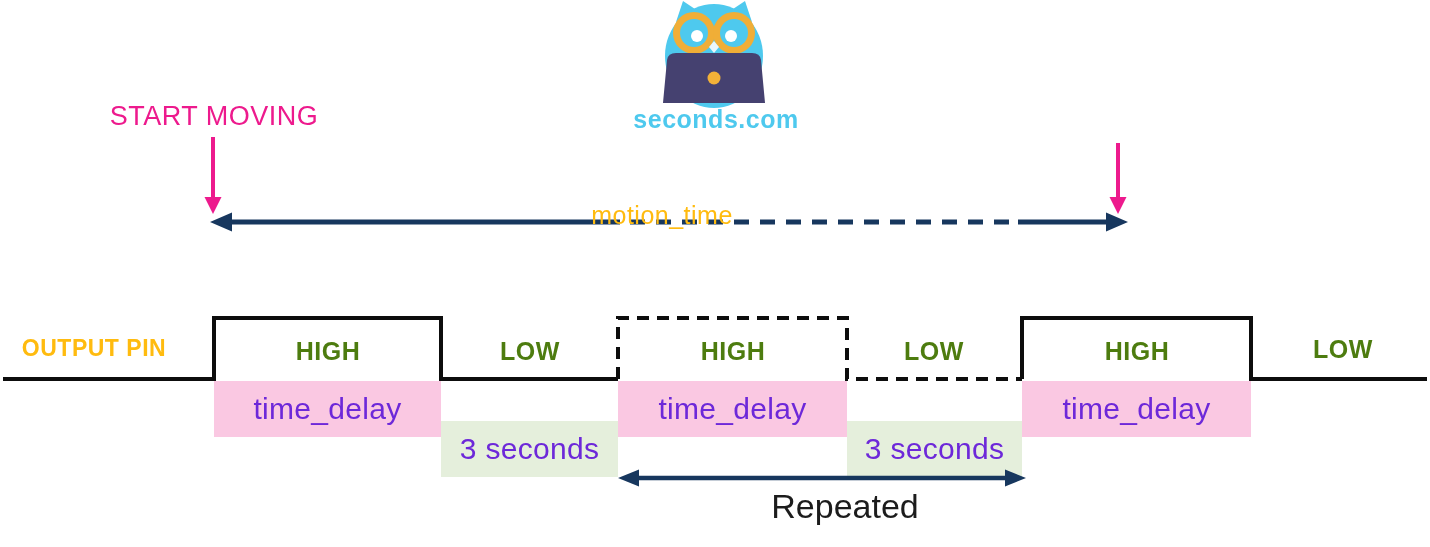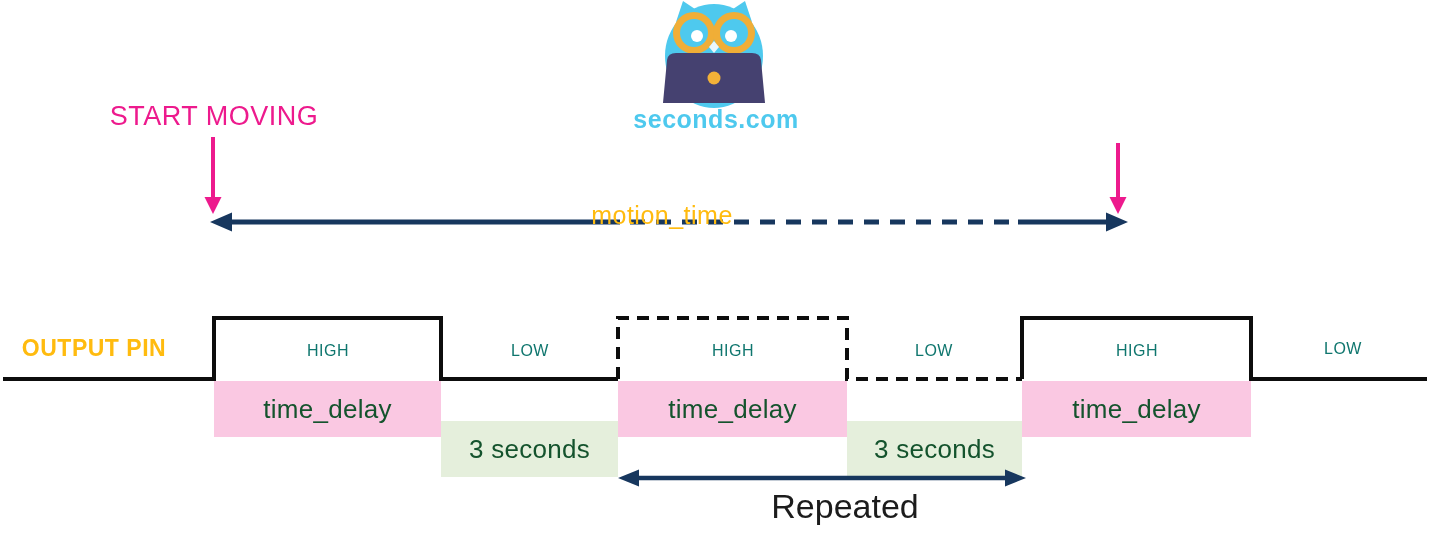--- a/index.html
+++ b/index.html
@@ -24,31 +24,31 @@
   .motion{
     font-size:25px;font-weight:300;letter-spacing:.5px;
     color:#FFBB0F;
     margin-top:29px;
   }
   .axis-label{
     font-size:23px;font-weight:700;letter-spacing:.5px;
     color:#FFBB0F;
   }
   .state{
-    font-size:16px;font-weight:400;letter-spacing:.5px;
-    color:#0f766e;
+    font-size:25px;font-weight:700;letter-spacing:.5px;
+    color:#4d7c0f;
   }
   .band{
     position:absolute;top:381px;height:56px;
     display:flex;align-items:center;justify-content:center;
   }
   .band.pink{background:#FAC8E2;}
   .band.green{background:#E5EFDC;margin-top:40px;}
   .band-text{
-    font-size:26px;font-weight:300;color:#14532d;letter-spacing:.3px;
+    font-size:30px;font-weight:300;color:#6d28d9;letter-spacing:.3px;
   }
   .repeated{
     font-size:34px;font-weight:300;color:#1C1C1C;
   }
   .site-name{
     font-size:25px;font-weight:700;letter-spacing:.5px;
     color:#4EC9EE;
   }
   svg{display:block;}
 </style>

